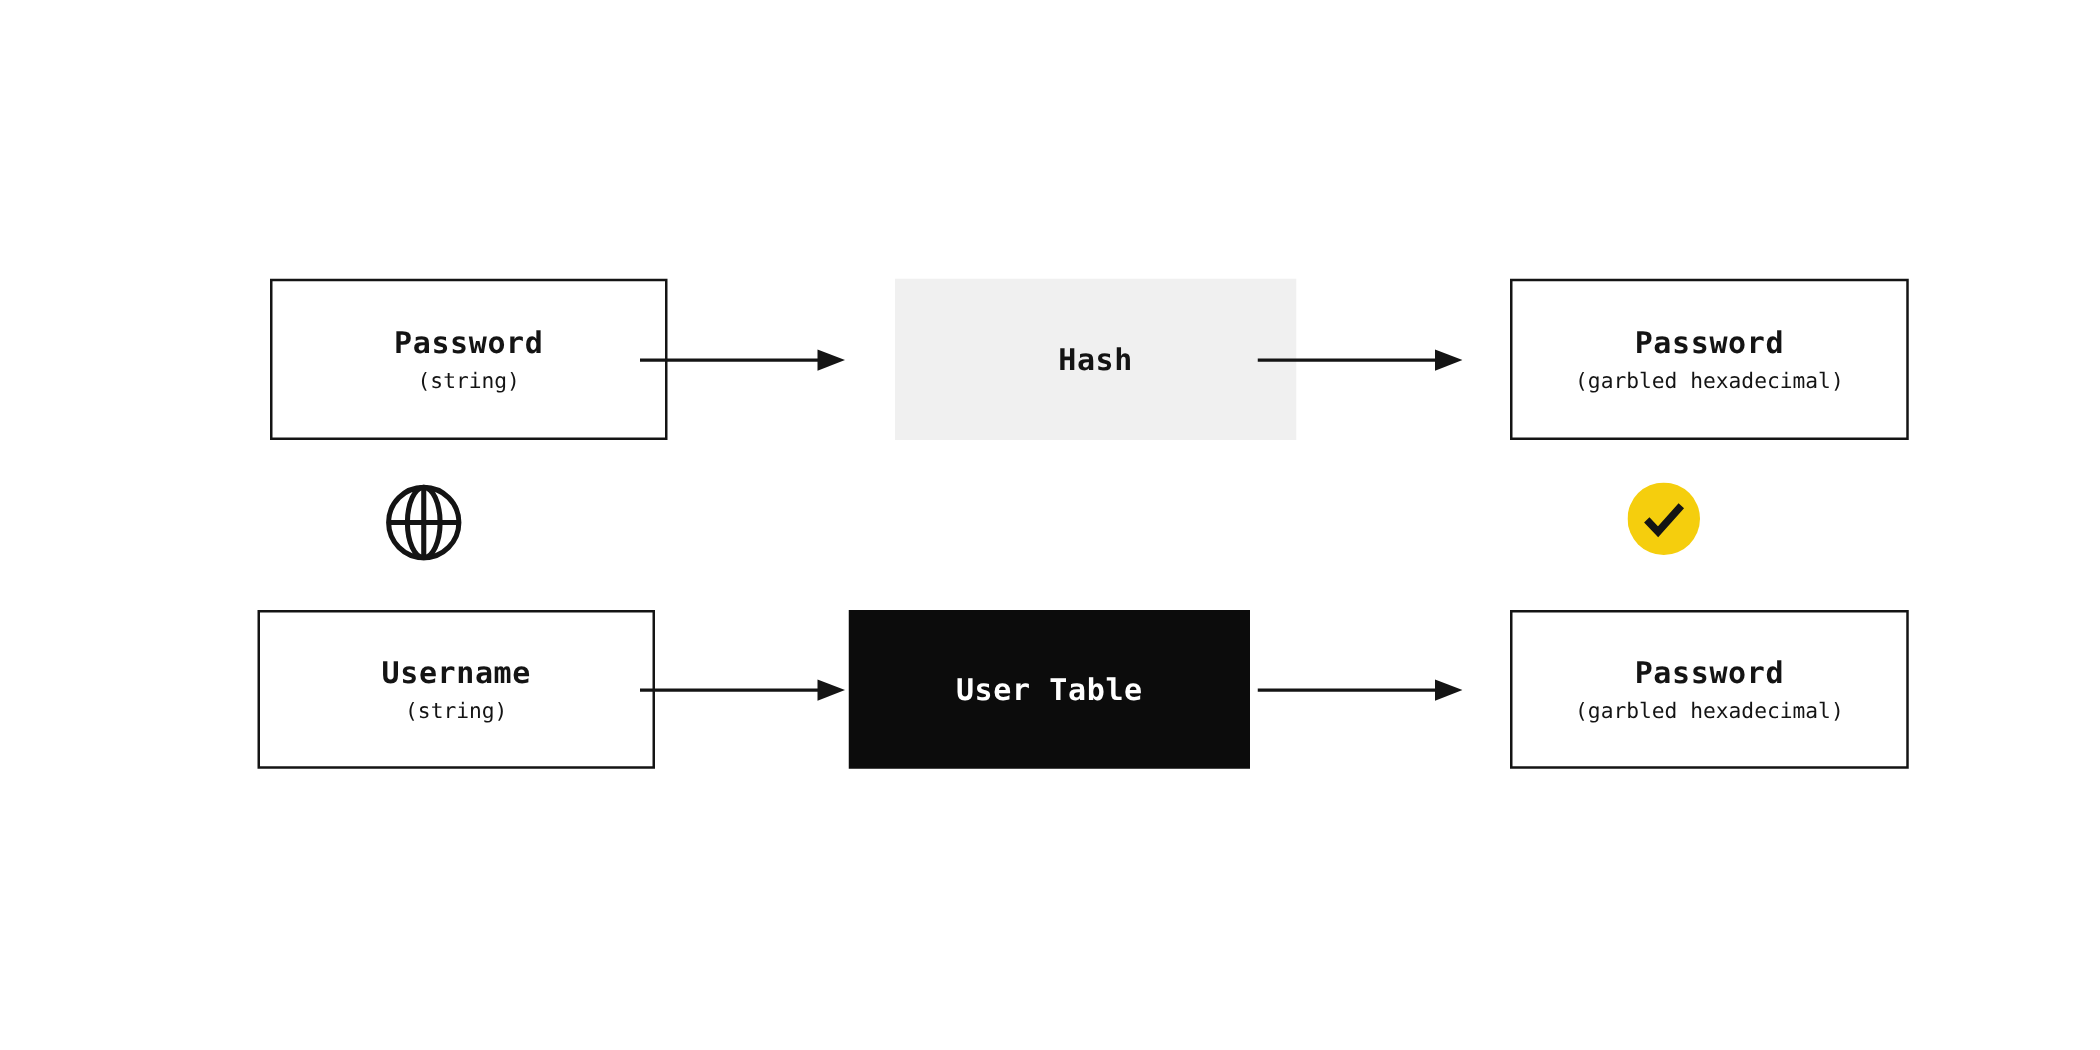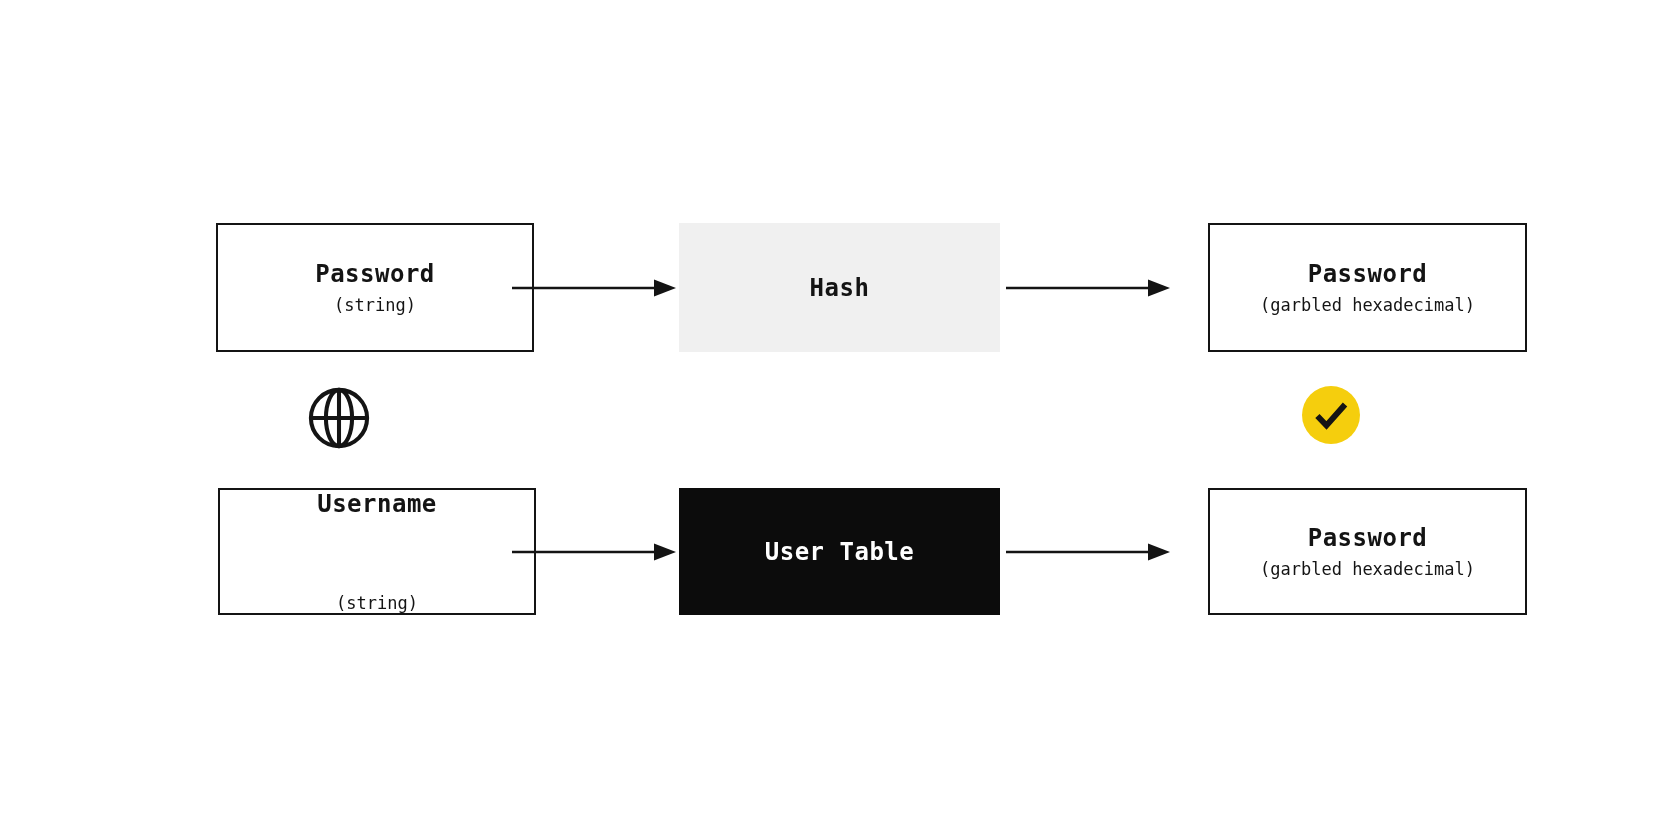--- a/index.html
+++ b/index.html
@@ -26,20 +26,21 @@
     text-align: center;
   }
   .box.outlined {
     background: #ffffff;
     border: 2px solid var(--box-border, #141414);
     margin-left: 31px;
   }
   .box.hash {
     background: var(--hash-box-bg, #f0f0f0);
     border: none;
+    margin-left: 37px;
   }
   .box.user-table {
     background: var(--user-table-bg, #0c0c0c);
     border: none;
     text-align: right;
   }
   .box-title {
     font-size: 24px;
     font-weight: bold;
     letter-spacing: 0.5px;
@@ -50,21 +51,21 @@
   }
   .box-subtitle {
     font-size: 17px;
     letter-spacing: 0;
     color: var(--box-text, #141414);
   }
   
   .pos-r1c1 { left: 185px;  top: 223px; width: 318px; height: 129px; }
   .pos-r1c2 { left: 679px;  top: 223px; width: 321px; height: 129px; }
   .pos-r1c3 { left: 1177px; top: 223px; width: 319px; height: 129px; }
-  .pos-r2c1 { left: 187px;  top: 488px; width: 318px; height: 127px; justify-content: space-between; }
+  .pos-r2c1 { left: 175px;  top: 488px; width: 318px; height: 127px; }
   .pos-r2c2 { left: 679px;  top: 488px; width: 321px; height: 127px; }
   .pos-r2c3 { left: 1177px; top: 488px; width: 319px; height: 127px; }
 
   .arrow {
     position: absolute;
     width: 164px;
     height: 24px;
   }
   .arrow-r1a { left: 512px;  top: 276px; }
   .arrow-r1b { left: 1006px; top: 276px; }

